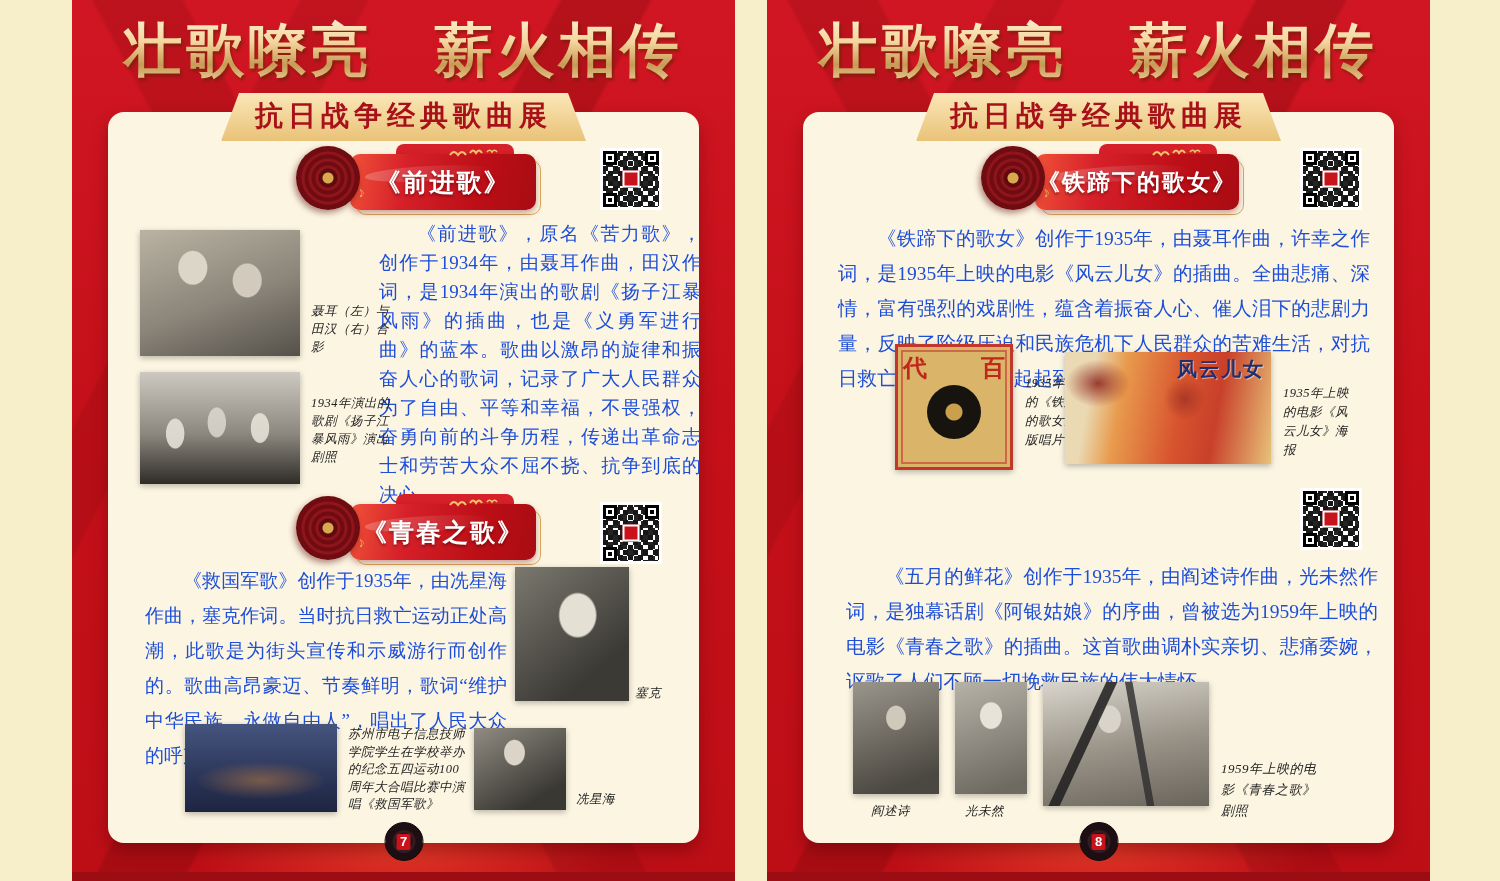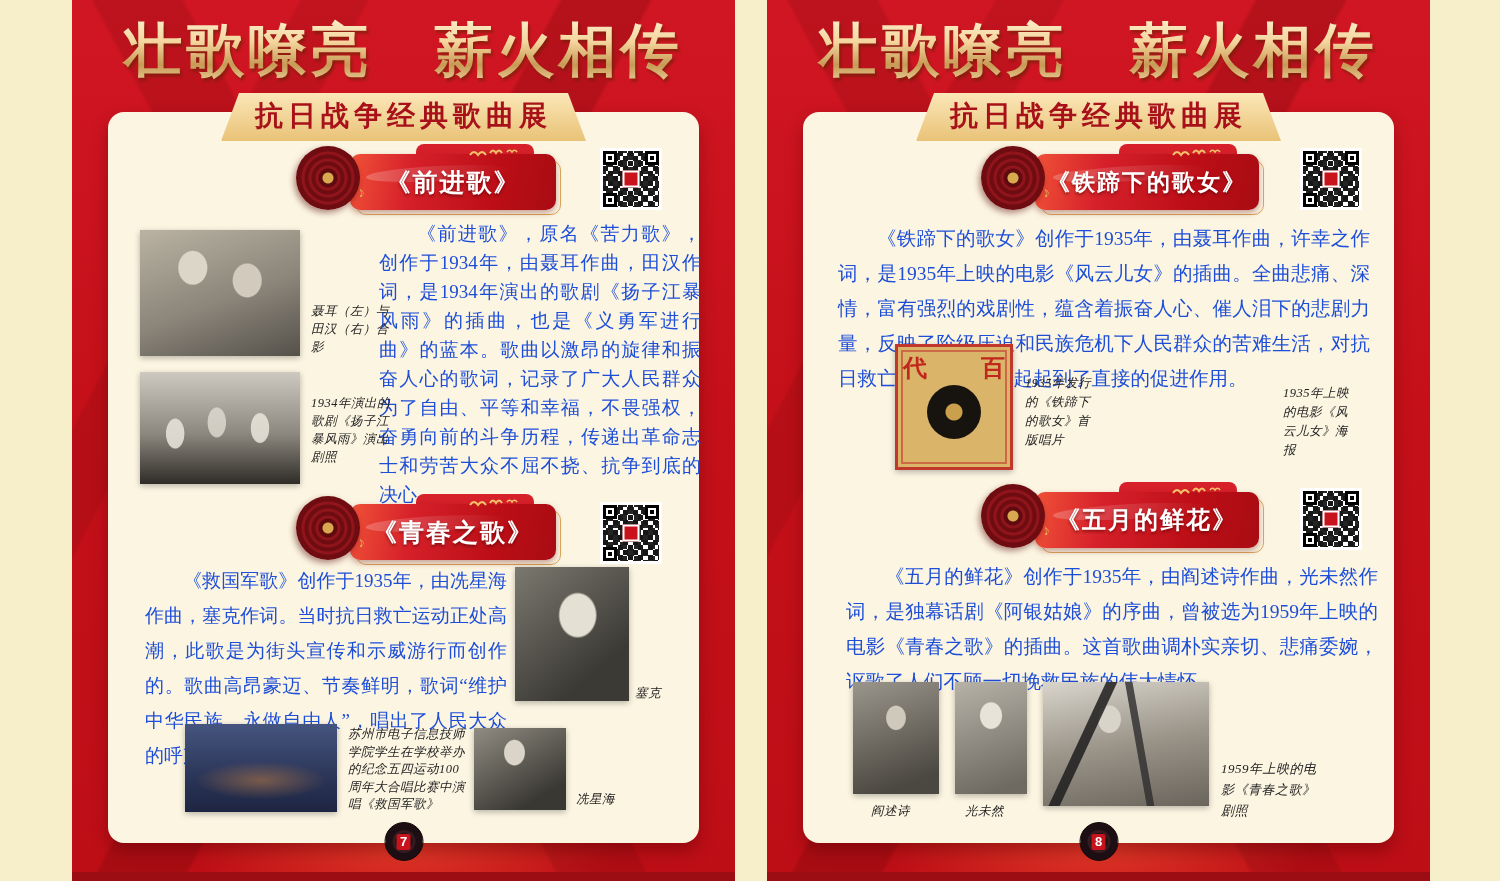--- a/index.html
+++ b/index.html
@@ -32,21 +32,21 @@
           background:#fcf5e2;border-radius:16px;box-shadow:0 8px 16px rgba(70,0,0,.35);}
 
   .page-badge{position:absolute;left:50%;bottom:-18px;transform:translateX(-50%);
           width:37px;height:37px;border-radius:50%;
           background:radial-gradient(circle,#43262c 0 4px,#1f1014 5px 8px,#351b20 9px 11px,#1c0e12 12px 19px);
           border:1px solid #120709;display:flex;align-items:center;justify-content:center;}
   .page-badge span{color:#fff;font-weight:bold;font-size:13px;background:#c8121c;
           padding:0 3px;border-radius:2px;line-height:16px;}
 
   
-  .sec{position:absolute;height:66px;padding-left:20px;}
+  .sec{position:absolute;height:66px;}
   .sec-tab{position:absolute;right:22px;top:0;width:118px;height:16px;background:#d6202a;
           border-radius:8px 8px 0 0;}
   .sec-outline{position:absolute;left:60px;top:16px;right:-5px;bottom:-5px;
           border:1.5px solid #dca85c;border-radius:10px;}
   .sec-band{position:absolute;left:54px;top:10px;right:0;bottom:0;border-radius:10px;
           background:linear-gradient(100deg,#f05238 0%,#d6202a 30%,#bc0e16 70%,#a90c13 100%);
           box-shadow:0 3px 6px rgba(100,0,0,.35);}
   .sec-band::after{content:"";position:absolute;left:8%;top:22%;width:70%;height:26%;
           background:linear-gradient(90deg,rgba(255,255,255,.22),rgba(255,255,255,0));
           border-radius:50%;transform:rotate(-3deg);}
@@ -236,34 +236,25 @@
       </div>
 
       <p class="para" style="left:30px;top:104px;width:532px;font-size:19.5px;line-height:35px;">《铁蹄下的歌女》创作于1935年，由聂耳作曲，许幸之作词，是1935年上映的电影《风云儿女》的插曲。全曲悲痛、深情，富有强烈的戏剧性，蕴含着振奋人心、催人泪下的悲剧力量，反映了阶级压迫和民族危机下人民群众的苦难生活，对抗日救亡歌咏运动的兴起起到了直接的促进作用。</p>
 
       <div class="ph ph-sleeve" style="left:92px;top:232px;width:118px;height:126px;">
         <span class="sleeve-char l">代</span>
         <span class="sleeve-char r">百</span>
       </div>
       <div class="cap" style="left:222px;top:262px;width:66px;line-height:19px;">1935年发行的《铁蹄下的歌女》首版唱片</div>
 
+      <div class="ph ph-movie" style="left:262px;top:240px;width:206px;height:112px;">
+        <span class="movie-title">风云儿女</span>
+      </div>
       <div class="cap" style="left:480px;top:272px;width:66px;line-height:19px;">1935年上映的电影《风云儿女》海报</div>
 
-      <div class="sec" style="left:178px;top:370px;width:258px;">
-        <div class="sec-tab"></div>
-        <div class="sec-outline"></div>
-        <div class="sec-band"></div>
-        <svg class="birds" width="54" height="14" viewBox="0 0 54 14">
-          <path d="M2,10 Q6,4 10,10 Q14,4 18,10" stroke="#f2c36a" stroke-width="2" fill="none"></path>
-          <path d="M22,8 Q25,3 28,8 Q31,3 34,8" stroke="#f2c36a" stroke-width="2" fill="none"></path>
-          <path d="M39,7 Q41.5,3.5 44,7 Q46.5,3.5 49,7" stroke="#f2c36a" stroke-width="1.6" fill="none"></path>
-        </svg>
-        <div class="sec-record"></div>
-        <div class="sec-title" style="font-size:24px;">《五月的鲜花》</div>
-      </div>
 
       <div class="qr" style="left:497px;top:376px;">
         <div class="qr-grid">
           <i class="qf tl"></i>
             <i class="qf tr"></i>
             <i class="qf bl"></i>
             <i class="qc"></i>
         </div>
       </div>
 

